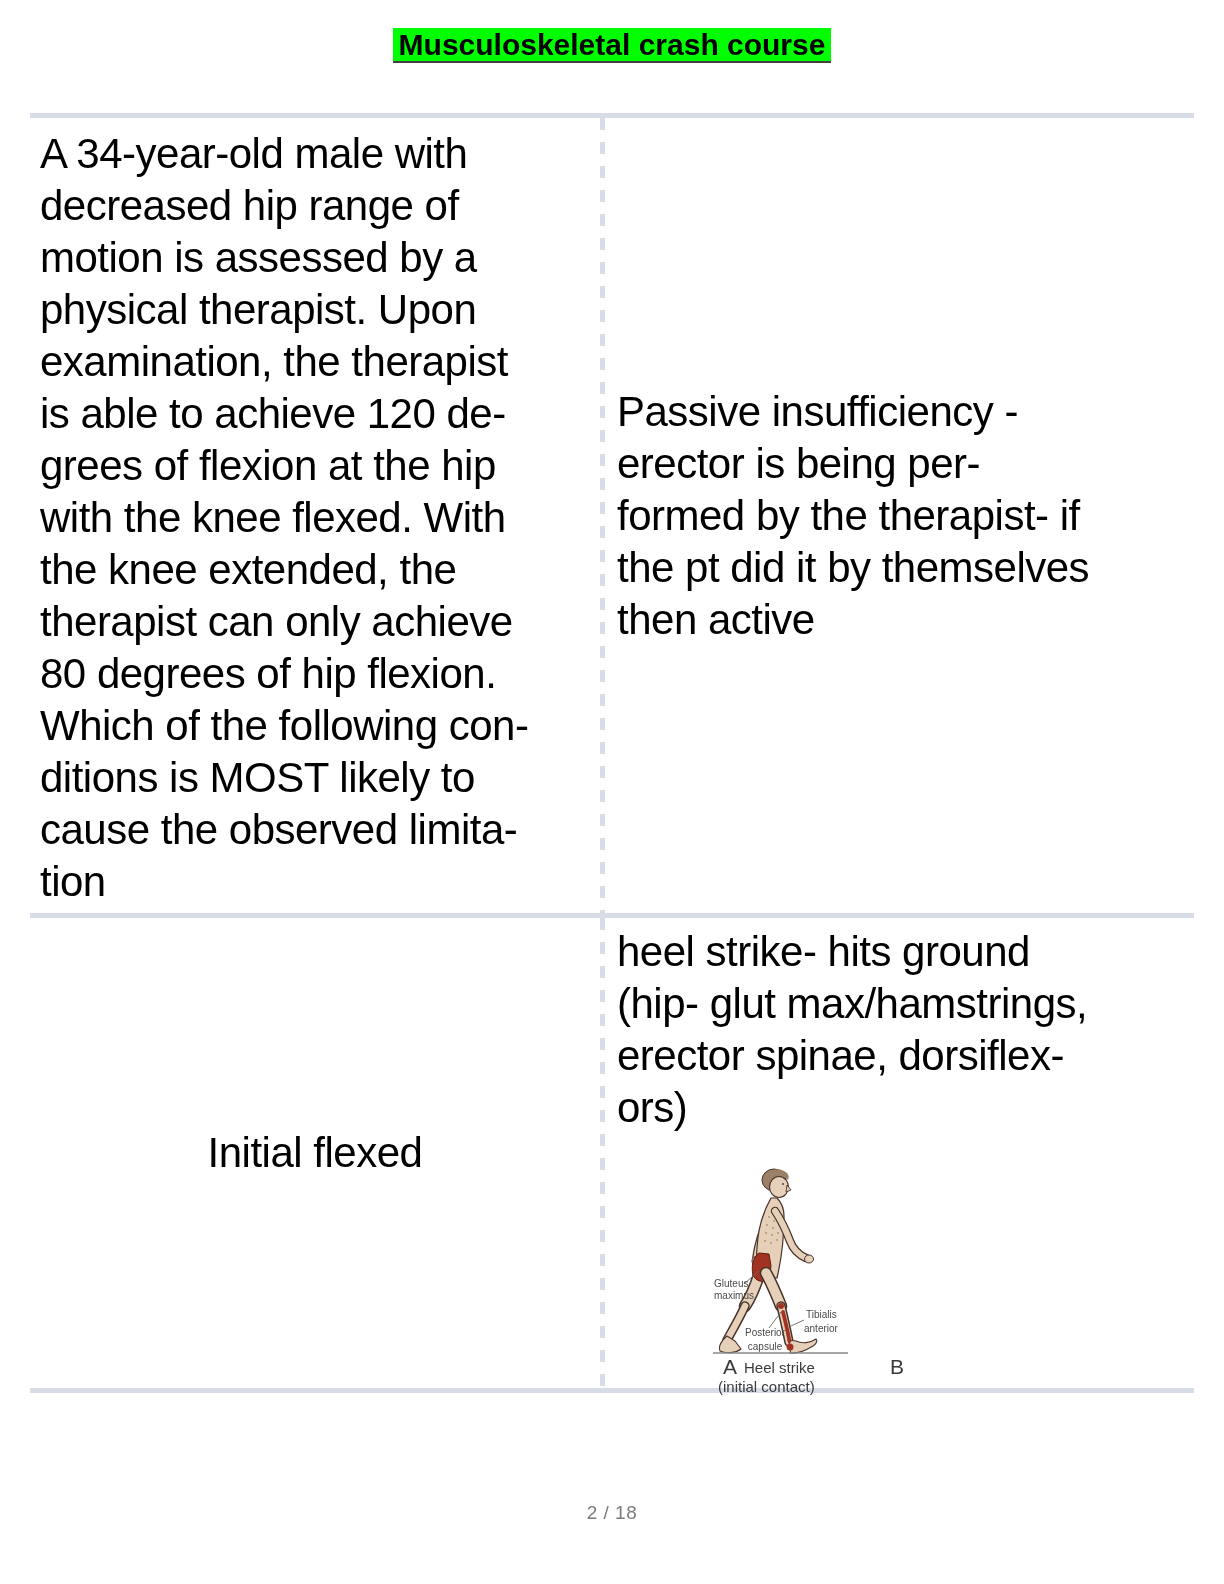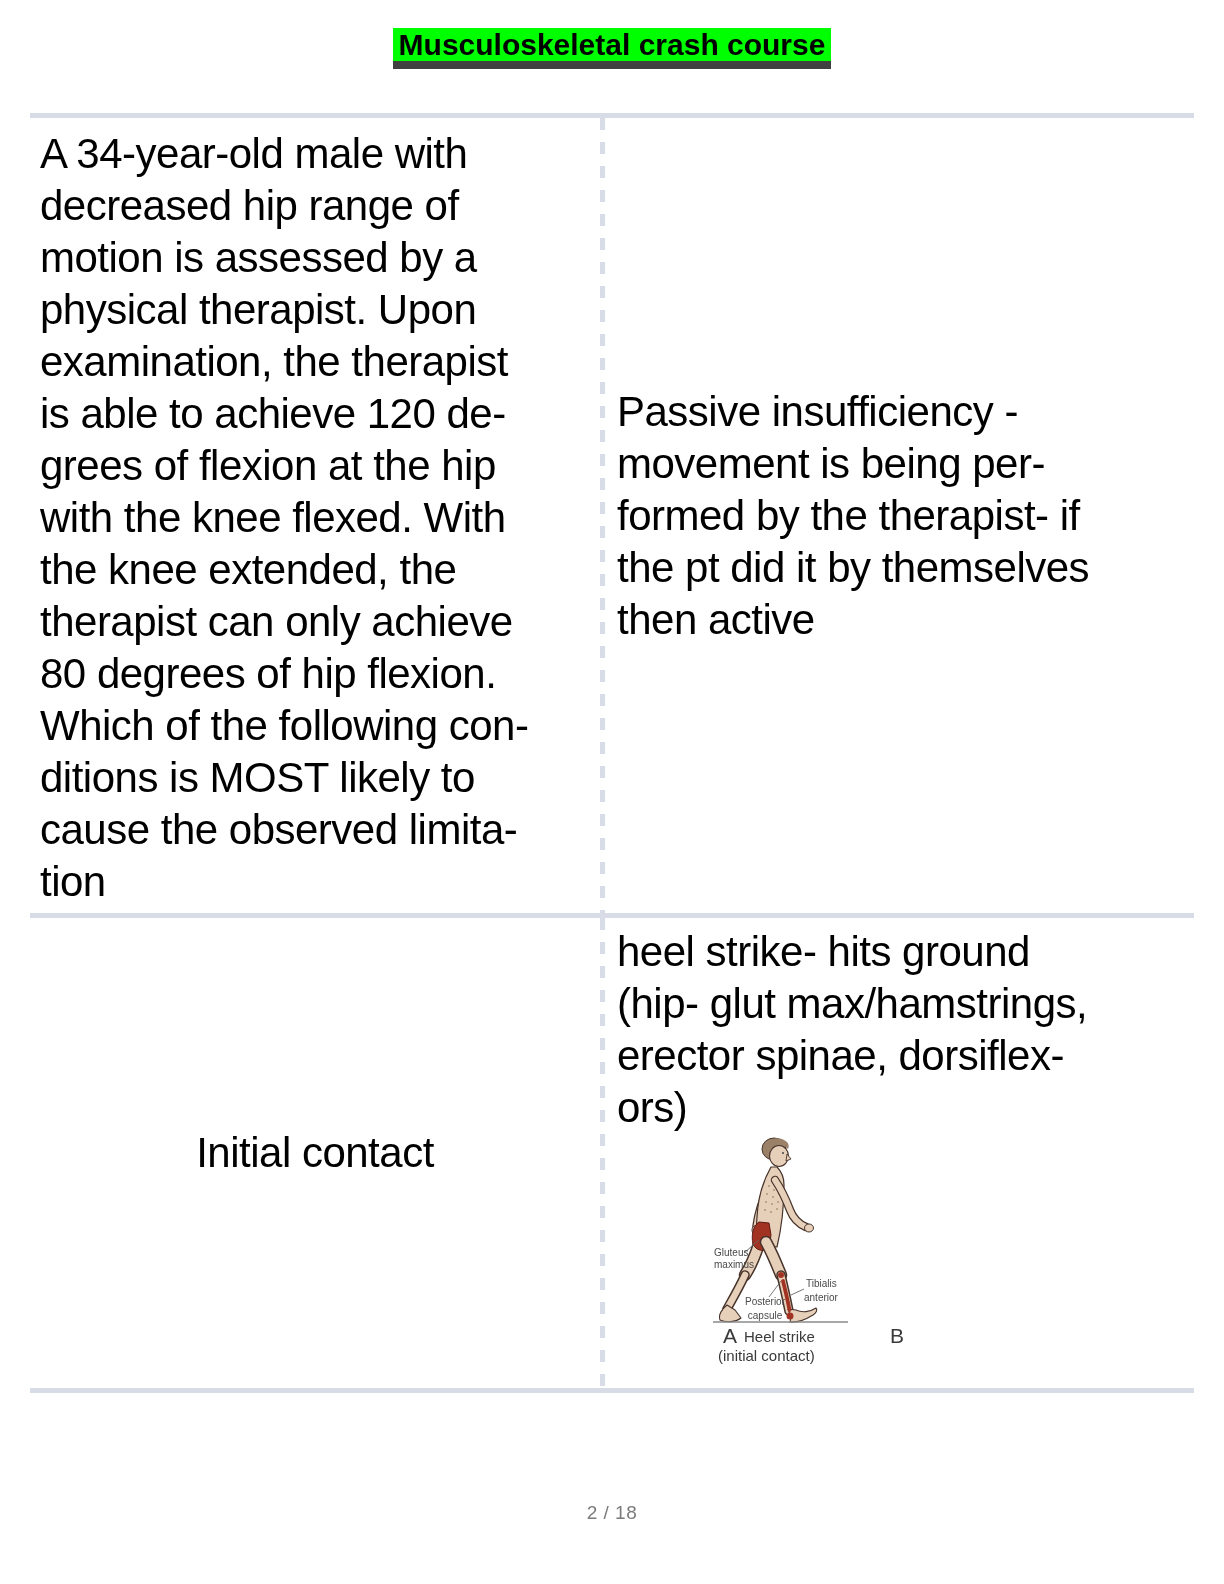--- a/index.html
+++ b/index.html
@@ -6,40 +6,40 @@
   body{
     width:1224px;height:1584px;background:#ffffff;
     font-family:"Liberation Sans", sans-serif;color:#000;
     position:relative;overflow:hidden;
   }
   .page{position:absolute;inset:0;background:#ffffff;}
 
   
   .doc-header{position:absolute;top:27px;left:0;width:100%;text-align:center;line-height:0;}
   .hl-line{display:inline-block;background:#00ff00;color:#000;font-weight:bold;
-    font-size:30px;line-height:32px;padding:1px 6px 0 6px;border-bottom:8px solid #404040;margin:1px 0;}
+    font-size:30px;line-height:32px;padding:1px 6px 0 6px;border-bottom:2px solid #404040;margin:1px 0;}
 
   
   .qa-table{position:absolute;left:30px;top:113px;width:1164px;}
   .hline{height:5px;background:#d8dce6;}
   .row{display:flex;align-items:stretch;position:relative;}
   .row-1{height:795px;}
   .row-2{height:470px;}
   .cell{box-sizing:border-box;}
   .cell-q{width:570px;}
   .vdash{width:5px;background:repeating-linear-gradient(180deg,#d8dce6 0 12px,transparent 12px 24px);}
   .cell-a{flex:1;min-width:0;}
 
   .qa-text{font-size:42px;line-height:52px;letter-spacing:-0.5px;white-space:pre-line;margin:0;}
 
   .row-1 .cell-q{padding:10px 0 16px 10px;}
   .row-1 .cell-a{display:flex;align-items:center;padding-left:12px;}
 
   .row-2 .cell-q{display:flex;align-items:center;justify-content:center;}
-  .row-2 .cell-a{display:flex;flex-direction:column;padding:8px 0 0 12px;}
+  .row-2 .cell-a{display:flex;flex-direction:column;padding:8px 0 0 12px;gap:31px;}
 
   .gait-figure{margin:0 0 0 94px;align-self:flex-start;line-height:0;}
 
   
   .page-footer{position:absolute;top:1502px;left:0;width:100%;text-align:center;
     font-size:19px;color:#7b7b7b;letter-spacing:0.5px;}
 
   
   .fig-label{font-family:"Liberation Sans", sans-serif;font-size:10px;fill:#4a4a4a;}
   .fig-caption-big{font-family:"Liberation Sans", sans-serif;font-size:21px;fill:#3a3a3a;}
@@ -71,32 +71,32 @@
 therapist can only achieve
 80 degrees of hip flexion.
 Which of the following con-
 ditions is MOST likely to
 cause the observed limita-
 tion</p>
       </div>
       <div class="vdash"></div>
       <div class="cell cell-a">
         <p class="qa-text">Passive insufficiency -
-movement is being per-
+erector is being per-
 formed by the therapist- if
 the pt did it by themselves
 then active</p>
       </div>
     </div>
 
     <div class="hline"></div>
 
     <div class="row row-2">
       <div class="cell cell-q">
-        <p class="qa-text">Initial contact</p>
+        <p class="qa-text">Initial flexed</p>
       </div>
       <div class="vdash"></div>
       <div class="cell cell-a">
         <p class="qa-text">heel strike- hits ground
 (hip- glut max/hamstrings,
 erector spinae, dorsiflex-
 ors)</p>
 
         <figure class="gait-figure">
           <svg width="195" height="234" viewBox="0 0 195 234">

